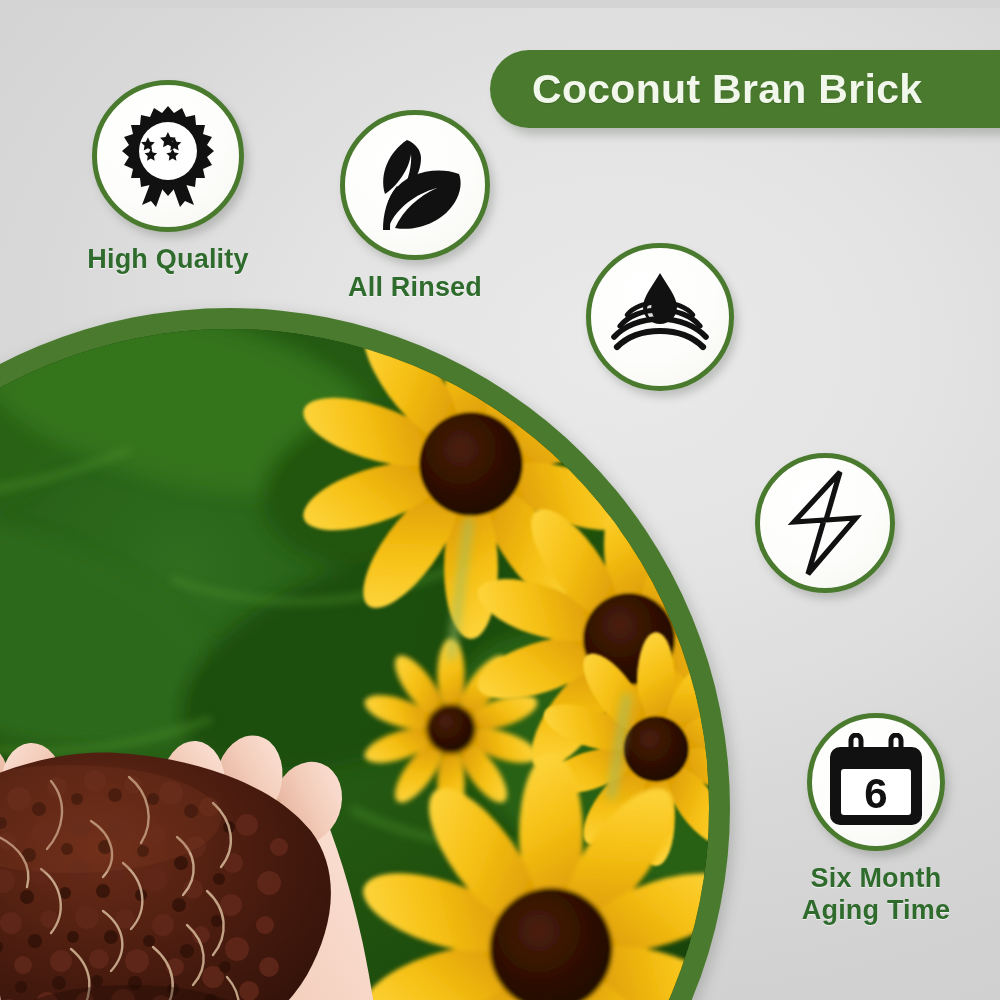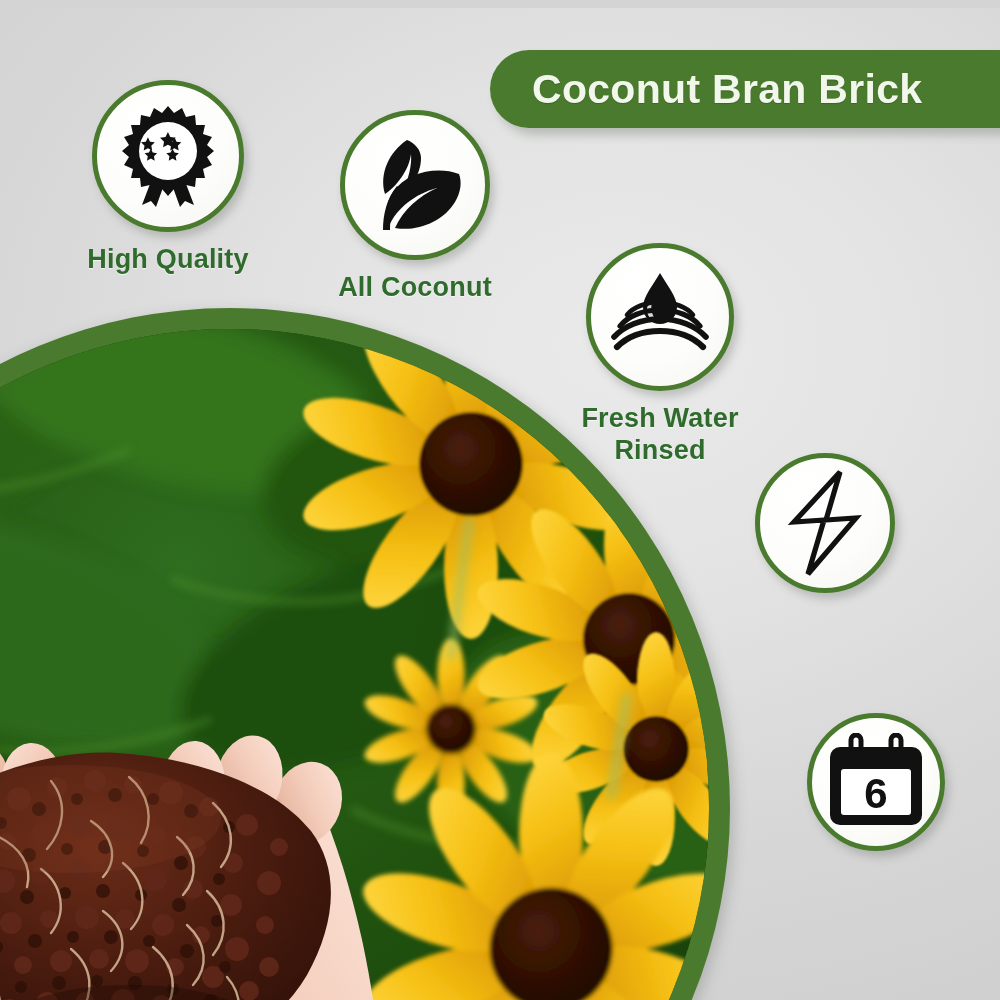--- a/index.html
+++ b/index.html
@@ -564,40 +564,38 @@
     <div class="badge-circle">
       <svg width="104" height="98" viewBox="0 0 104 98">
 
         <path fill="#111111" d="M44 4 C 26 16, 16 38, 22 58 C 34 50, 46 34, 48 18 C 49 28, 46 44, 38 58 C 48 52, 58 38, 58 22 C 58 14, 52 7, 44 4 Z"></path>
 
         <path fill="#111111" d="M96 38 C 74 30, 44 36, 30 56 C 22 68, 22 80, 26 90 C 34 72, 52 58, 74 52 C 56 60, 40 74, 32 92 C 54 96, 80 86, 92 66 C 98 56, 99 46, 96 38 Z"></path>
 
         <path fill="#111111" d="M20 94 C 20 78, 24 62, 34 50 L 40 56 C 30 66, 27 80, 27 94 Z"></path>
       </svg>
     </div>
-    <div class="badge-label">All Coconut</div>
+    <div class="badge-label">All Rinsed</div>
   </div>
 
   <div class="badge" id="badge-fresh-water">
     <div class="badge-circle">
       <svg width="106" height="92" viewBox="0 0 106 92">
 
         <path fill="#111111" d="M53 2 C 46 14, 36 26, 36 36 C 36 46, 44 53, 53 53 C 62 53, 70 46, 70 36 C 70 26, 60 14, 53 2 Z"></path>
         <path fill="#ffffff" opacity="0.85" d="M45 32 C 43 38, 45 46, 51 50 C 44 50, 39 44, 40 37 C 40.5 34, 43 32, 45 32 Z"></path>
 
         <g fill="none" stroke="#111111" stroke-linecap="round">
           <path d="M20 44 C 26 36, 40 31, 53 31 C 66 31, 80 36, 86 44" stroke-width="4.6"></path>
           <path d="M13 55 C 21 45, 36 39, 53 39 C 70 39, 85 45, 93 55" stroke-width="5.2"></path>
           <path d="M7 66 C 17 55, 34 48, 53 48 C 72 48, 89 55, 99 66" stroke-width="5.6"></path>
           <path d="M10 76 C 20 66, 35 60, 53 60 C 71 60, 86 66, 96 76" stroke-width="6.2"></path>
         </g>
       </svg>
     </div>
-    <div class="badge-label">Fresh Water
-Rinsed</div>
   </div>
 
   <div class="badge" id="badge-low-ec">
     <div class="badge-circle">
       <svg width="78" height="110" viewBox="0 0 78 110">
         <path fill="none" stroke="#111111" stroke-width="5.2" stroke-linejoin="miter" stroke-linecap="square" d="M54 4 L8 54 L38 52 L22 106 L70 50 L40 52 Z"></path>
       </svg>
     </div>
   </div>
 
@@ -607,15 +605,17 @@
 
         <rect x="27" y="2" width="10" height="26" rx="5" fill="none" stroke="#111111" stroke-width="5"></rect>
         <rect x="67" y="2" width="10" height="26" rx="5" fill="none" stroke="#111111" stroke-width="5"></rect>
 
         <rect x="6" y="14" width="92" height="78" rx="10" fill="#111111"></rect>
         <rect x="17" y="36" width="70" height="46" rx="3" fill="#ffffff"></rect>
 
         <text x="52" y="75" font-family="'Liberation Sans', sans-serif" font-size="42" font-weight="bold" fill="#111111" text-anchor="middle">6</text>
       </svg>
     </div>
+    <div class="badge-label">Six Month
+Aging Time</div>
   </div>
 
 </div>
 
 </body></html>

